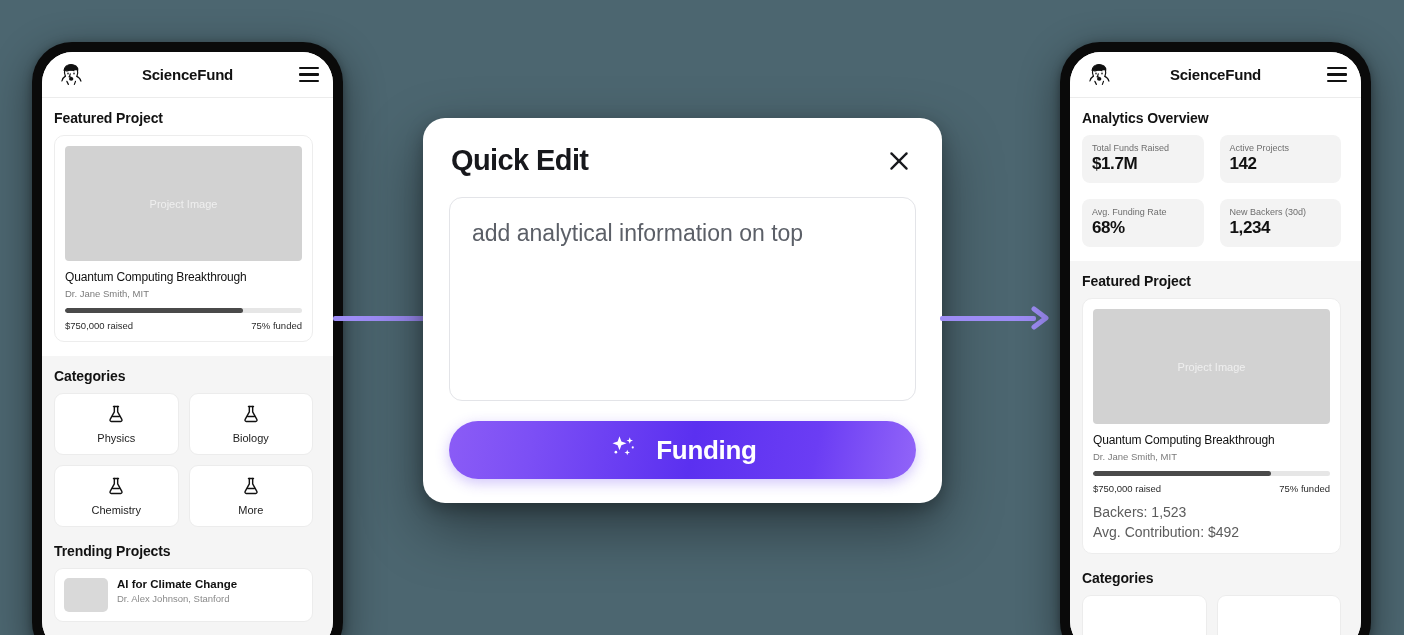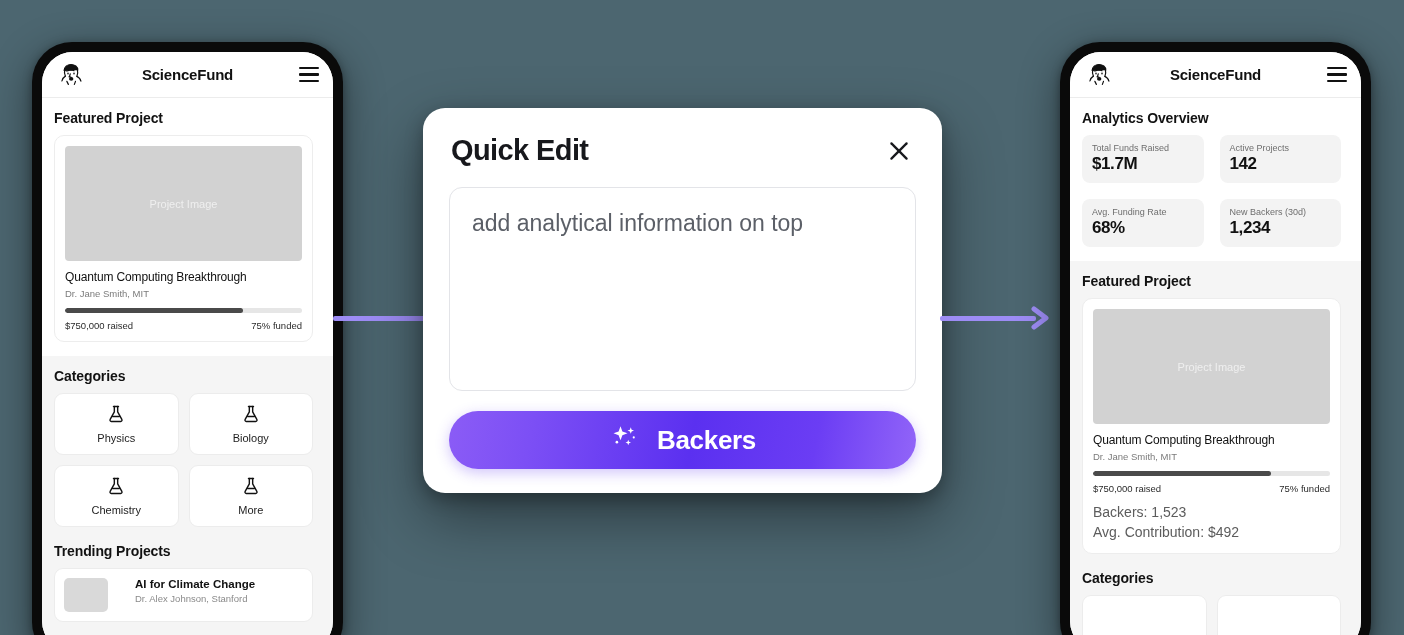--- a/index.html
+++ b/index.html
@@ -110,39 +110,39 @@
     background: #ffffff; border: 1px solid #ececec; border-radius: 9px;
     height: 62px;
     display: flex; flex-direction: column; align-items: center; justify-content: center;
     gap: 4px; cursor: pointer;
   }
   .cat-label { font-size: 11px; color: #1c1c1c; }
 
   
   .trend-card {
     background: #ffffff; border: 1px solid #ececec; border-radius: 9px;
-    padding: 9px; display: flex; gap: 27px; align-items: flex-start;
+    padding: 9px; display: flex; gap: 9px; align-items: flex-start;
   }
   .trend-thumb { width: 44px; height: 34px; background: #d9d9d9; border-radius: 5px; flex: 0 0 44px; }
   .trend-name { font-size: 11.5px; font-weight: bold; color: #111; }
   .trend-author { font-size: 9.5px; color: #8a8a8a; margin-top: 3px; }
 
   
   .arrow { position: absolute; height: 24px; pointer-events: none; }
   .arrow .line { position: absolute; top: 10px; left: 0; height: 5px; background: #9d8cf5; border-radius: 2px; }
   #arrow-left  { left: 333px; top: 306px; width: 92px; }
   #arrow-left .line { width: 92px; }
   #arrow-right { left: 940px; top: 306px; width: 112px; }
   #arrow-right .line { width: 96px; }
   .arrow-head { position: absolute; right: 0; top: 0; }
 
   
   #modal {
     position: absolute;
-    left: 423px; top: 108px; width: 519px; height: 385px;
+    left: 423px; top: 118px; width: 519px; height: 385px;
     background: #ffffff;
     border-radius: 22px;
     box-shadow: 0 24px 60px rgba(0,0,0,0.42), 0 6px 18px rgba(0,0,0,0.28);
     padding: 26px 26px 24px 26px;
     display: flex; flex-direction: column;
   }
   .modal-head {
     display: flex; align-items: center; justify-content: space-between;
     margin-bottom: 20px; padding: 0 2px;
   }
@@ -318,21 +318,21 @@
     <button class="generate-btn">
       <span>
         <svg width="30" height="30" viewBox="0 0 24 24" fill="#ffffff">
           <path d="M9.2 3.4l1.5 4.1 4.1 1.5-4.1 1.5-1.5 4.1-1.5-4.1L3.6 9l4.1-1.5z"></path>
           <path d="M17.4 4.2l.7 1.9 1.9.7-1.9.7-.7 1.9-.7-1.9-1.9-.7 1.9-.7z"></path>
           <path d="M15.4 14.2l.6 1.6 1.6.6-1.6.6-.6 1.6-.6-1.6-1.6-.6 1.6-.6z"></path>
           <circle cx="6.3" cy="16.1" r="1.05"></circle>
           <circle cx="19.8" cy="12.3" r="0.85"></circle>
         </svg>
       </span>
-      <span>Backers</span>
+      <span>Funding</span>
     </button>
   </div>
 
   <div class="arrow" id="arrow-right">
     <div class="line"></div>
     <svg class="arrow-head" width="22" height="24" viewBox="0 0 22 24">
       <path d="M4 3 L16 12 L4 21" fill="none" stroke="#9d8cf5" stroke-width="5" stroke-linecap="round" stroke-linejoin="round"></path>
     </svg>
   </div>
 

